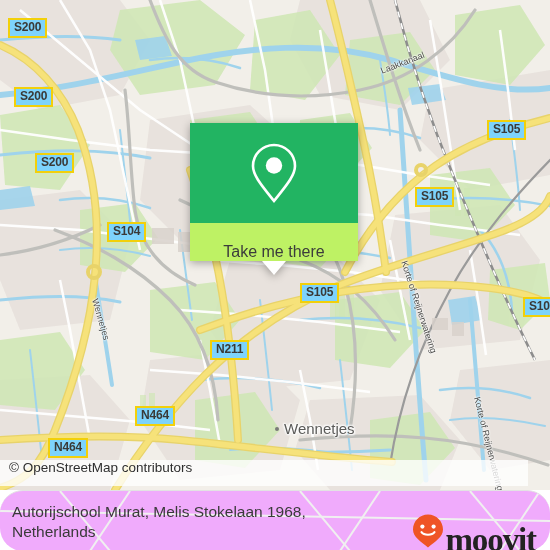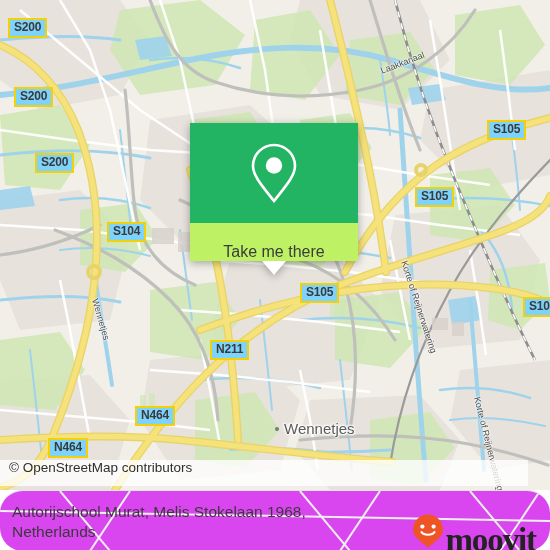--- a/index.html
+++ b/index.html
@@ -128,21 +128,21 @@
     font-size: 13.5px;
     color: #2e2e2e;
     padding-left: 9px;
   }
 
   
   #footer {
     position: absolute;
     left: 0; top: 490px;
     width: 550px; height: 60px;
-    background: #d946ef;
+    background: #f0abfc;
     border-top: 1px solid #e3e3e3;
     overflow: hidden;
     border-radius: 23px;
   }
   #footer-bg {
     position: absolute;
     left: 0; top: 0;
     opacity: 1;
   }
   #footer-title {

